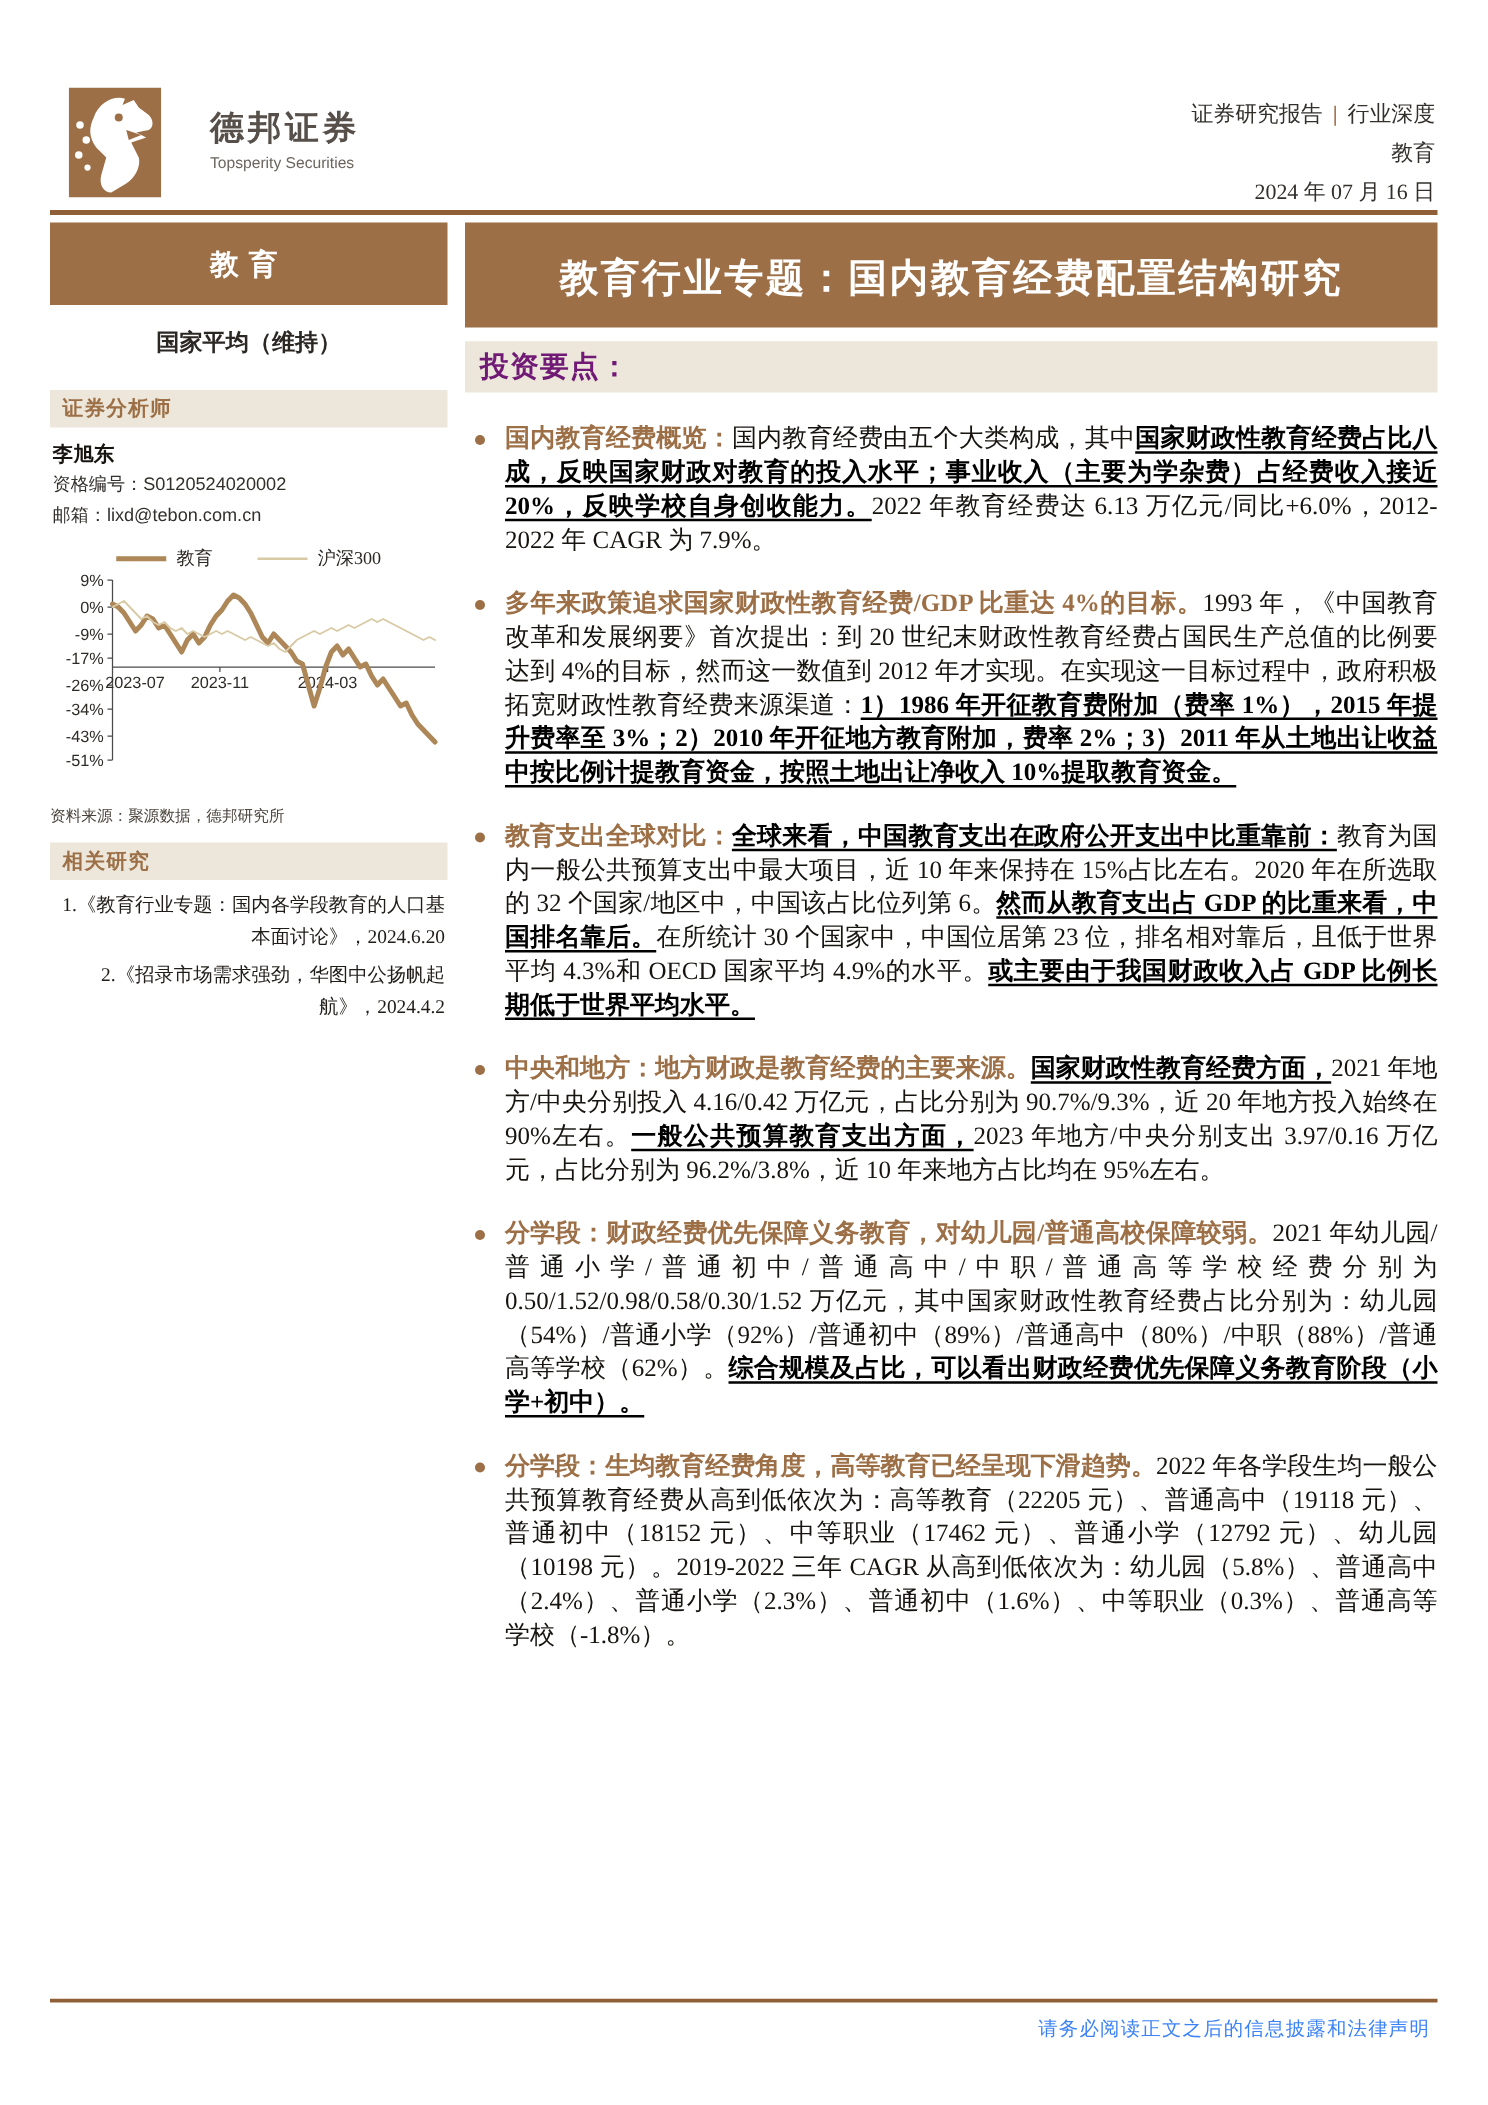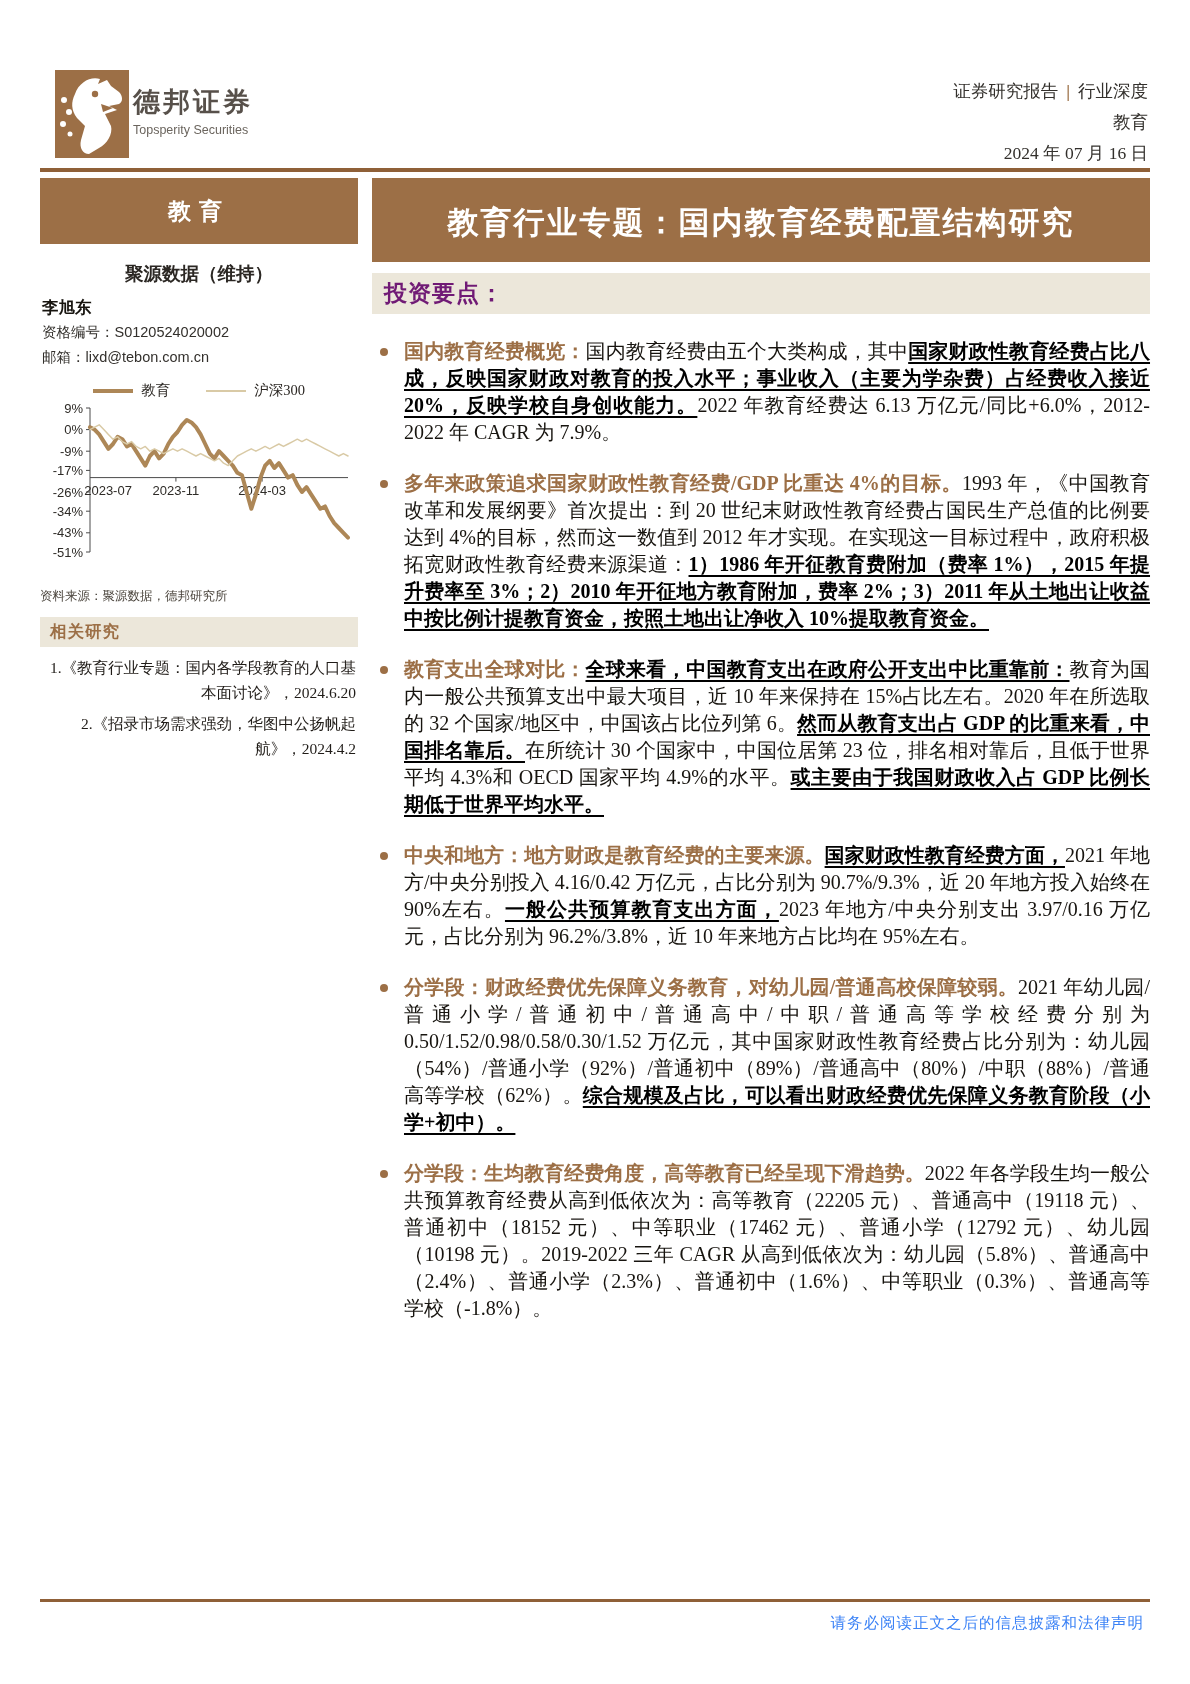--- a/index.html
+++ b/index.html
@@ -2,21 +2,21 @@
 <html><head>
 <meta charset="utf-8">
 <style>
   html,body{margin:0;padding:0;background:#ffffff;}
   .page{position:relative;width:1190px;height:1684px;background:#fff;overflow:hidden;
         font-family:"Liberation Serif","DejaVu Serif",serif;color:#24201c;}
 
   
   .logo-block{position:absolute;left:55px;top:70px;display:flex;align-items:flex-start;}
   .logo-mark{width:74px;height:88px;}
-  .brand-text{margin-left:4px;margin-top:14px;}
+  .brand-text{margin-left:39px;margin-top:14px;}
   .brand-cn{font-size:27px;font-weight:bold;color:#57504a;letter-spacing:3px;
             font-family:"Liberation Sans","DejaVu Sans",sans-serif;}
   .brand-en{font-size:12.5px;color:#6b655e;margin-top:3px;
             font-family:"Liberation Sans","DejaVu Sans",sans-serif;}
   .header-right{position:absolute;right:42px;top:76px;text-align:right;line-height:31px;
                 font-size:17.5px;color:#33302c;}
   .header-right .pipe{color:#9c6f46;padding:0 8px;font-weight:bold;}
   .top-divider{position:absolute;left:40px;top:168px;width:1110px;height:4px;background:#8f6038;}
 
   
@@ -92,22 +92,23 @@
       <span>证券研究报告</span><span class="pipe">|</span><span>行业深度</span>
     </div>
     <div>教育</div>
     <div>2024 年 07 月 16 日</div>
   </div>
 
   <div class="top-divider"></div>
 
   <div class="left-col">
     <div class="industry-box">教育</div>
-    <div class="rating">聚源数据（维持）</div>
+    <div class="rating">国家平均（维持）</div>
 
+    <div class="strip strip-analyst">证券分析师</div>
     <div class="analyst">
       <div class="name">李旭东</div>
       <div><span class="mono">资格编号：S0120524020002</span></div>
       <div><span class="mono">邮箱：lixd@tebon.com.cn</span></div>
     </div>
 
     <div class="chart-wrap">
       <div class="legend">
         <span>
           <span class="sample" id="legend-sample-0" style="width: 40px; height: 4px; background: rgb(173, 135, 87);"></span><span id="legend-label-0">教育</span>

